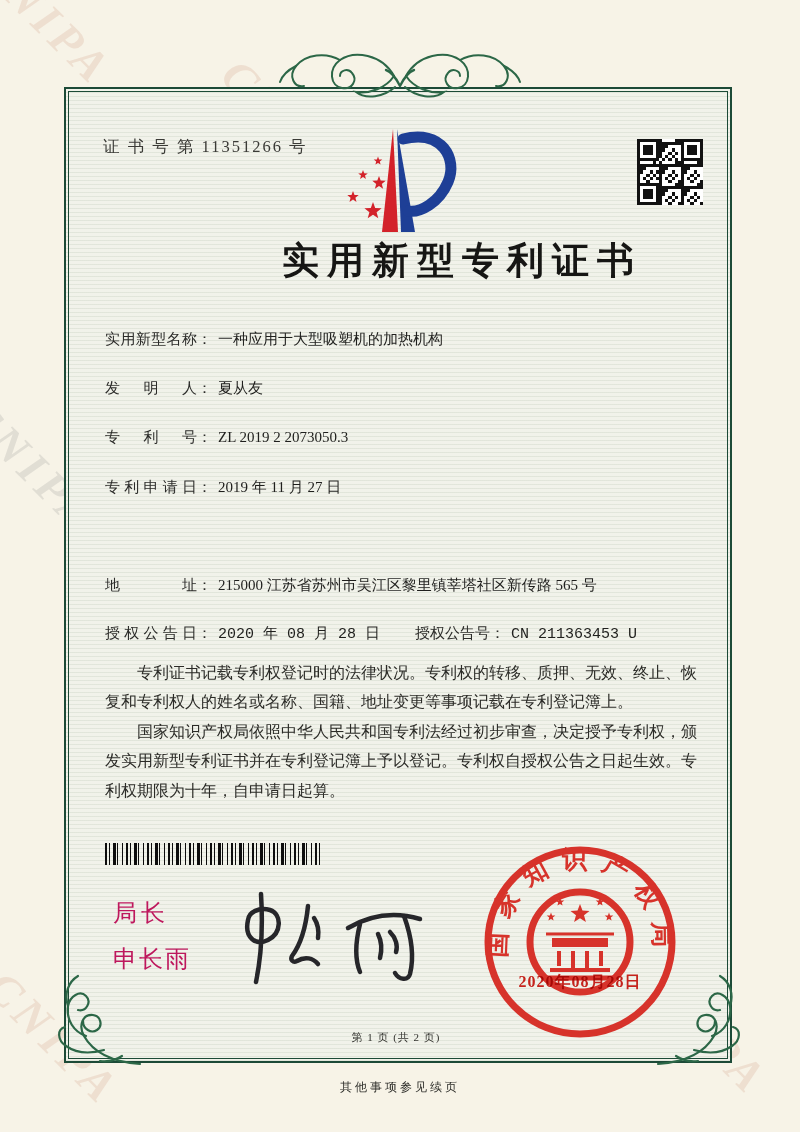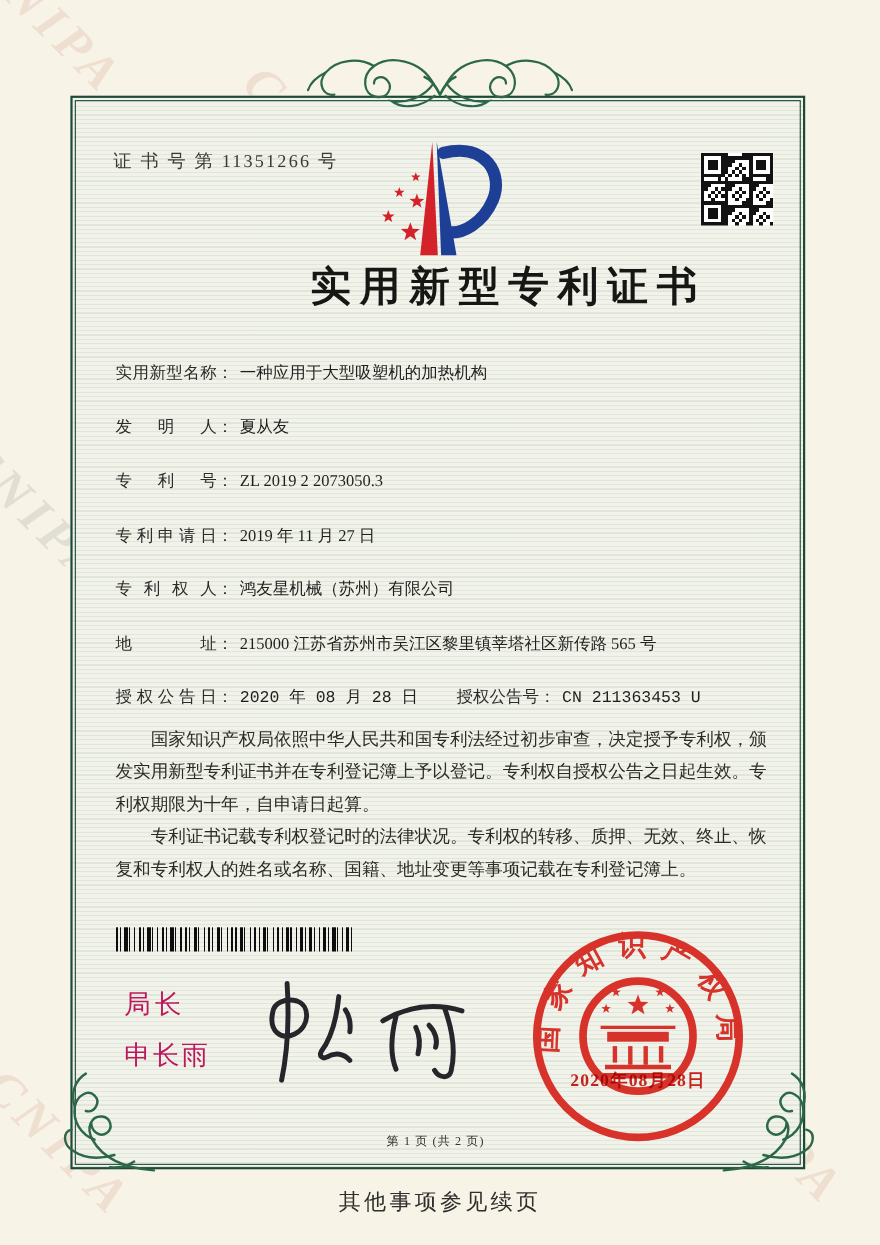--- a/index.html
+++ b/index.html
@@ -63,21 +63,21 @@
 
   .seal-wrap{position:absolute;left:480px;top:842px;width:200px;height:200px;
       mix-blend-mode:multiply;opacity:0.93;}
   .seal-date{position:absolute;left:492px;top:972px;width:176px;text-align:center;
       font-size:16px;font-weight:bold;color:#c5231c;letter-spacing:1px;
       mix-blend-mode:multiply;z-index:6;}
 
   .page-info{position:absolute;left:64px;top:1030px;width:664px;text-align:center;
       font-size:11px;color:#33332f;letter-spacing:1px;}
   .continuation{position:absolute;left:0;top:1079px;width:800px;text-align:center;
-      font-size:20px;color:#2e2e2a;letter-spacing:3px;}
+      font-size:12px;color:#2e2e2a;letter-spacing:3px;}
 </style>
 </head>
 <body>
 
 <div class="page">
 
   <div class="wm" style="left:-38px;top:-8px;">CNIPA</div>
   <div class="wm" style="left:205px;top:100px;">CNIPA</div>
   <div class="wm" style="left:452px;top:330px;">CNIPA</div>
   <div class="wm gray" style="left:-52px;top:440px;">CNIPA</div>
@@ -403,36 +403,33 @@
     </div>
     <div class="field-row" style="top:379px;">
       <span class="flabel">发明人</span><span class="fcolon">：</span><span class="fvalue">夏从友</span>
     </div>
     <div class="field-row" style="top:428px;">
       <span class="flabel">专利号</span><span class="fcolon">：</span><span class="fvalue">ZL 2019 2 2073050.3</span>
     </div>
     <div class="field-row" style="top:478px;">
       <span class="flabel">专利申请日</span><span class="fcolon">：</span><span class="fvalue">2019 年 11 月 27 日</span>
     </div>
-    <div class="field-row" style="top:526px;">
-      <span class="flabel">专利权人</span><span class="fcolon">：</span><span class="fvalue">鸿友星机械（苏州）有限公司</span>
-    </div>
     <div class="field-row" style="top:576px;">
       <span class="flabel">地址</span><span class="fcolon">：</span><span class="fvalue">215000 江苏省苏州市吴江区黎里镇莘塔社区新传路 565 号</span>
     </div>
     <div class="field-row" style="top:624px;font-family:Liberation Mono, monospace;">
       <span class="flabel">授权公告日</span><span class="fcolon">：</span><span class="fvalue">2020 年 08 月 28 日</span>
       <span class="fgroup2">
         <span class="fl2">授权公告号</span><span class="fcolon">：</span><span class="fvalue">CN 211363453 U</span>
       </span>
     </div>
 
     <div class="body-text">
+      <p>专利证书记载专利权登记时的法律状况。专利权的转移、质押、无效、终止、恢复和专利权人的姓名或名称、国籍、地址变更等事项记载在专利登记簿上。</p>
       <p>国家知识产权局依照中华人民共和国专利法经过初步审查，决定授予专利权，颁发实用新型专利证书并在专利登记簿上予以登记。专利权自授权公告之日起生效。专利权期限为十年，自申请日起算。</p>
-      <p>专利证书记载专利权登记时的法律状况。专利权的转移、质押、无效、终止、恢复和专利权人的姓名或名称、国籍、地址变更等事项记载在专利登记簿上。</p>
     </div>
 
     <div class="barcode"></div>
 
     <div class="officer">
       <div class="line1">局长</div>
       <div class="line2">申长雨</div>
     </div>
 
     <svg class="signature" width="210" height="100" viewBox="0 0 210 100">

